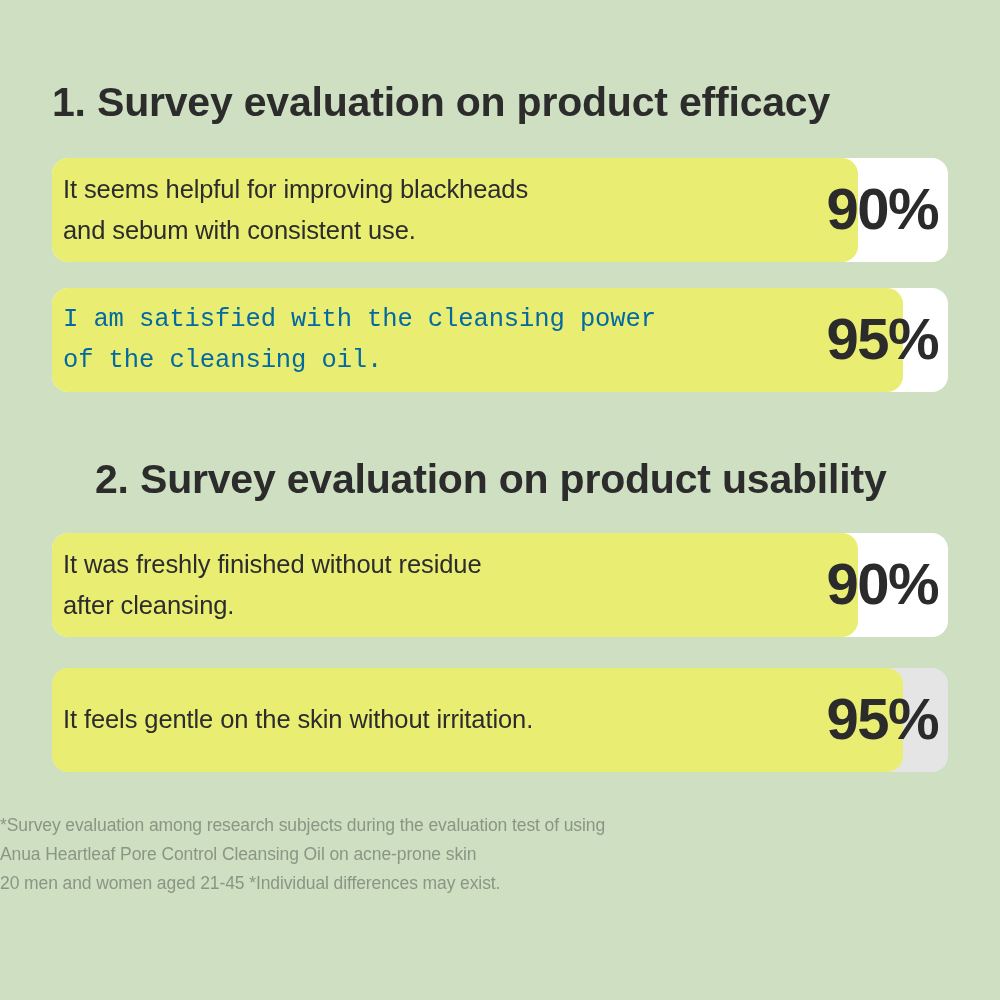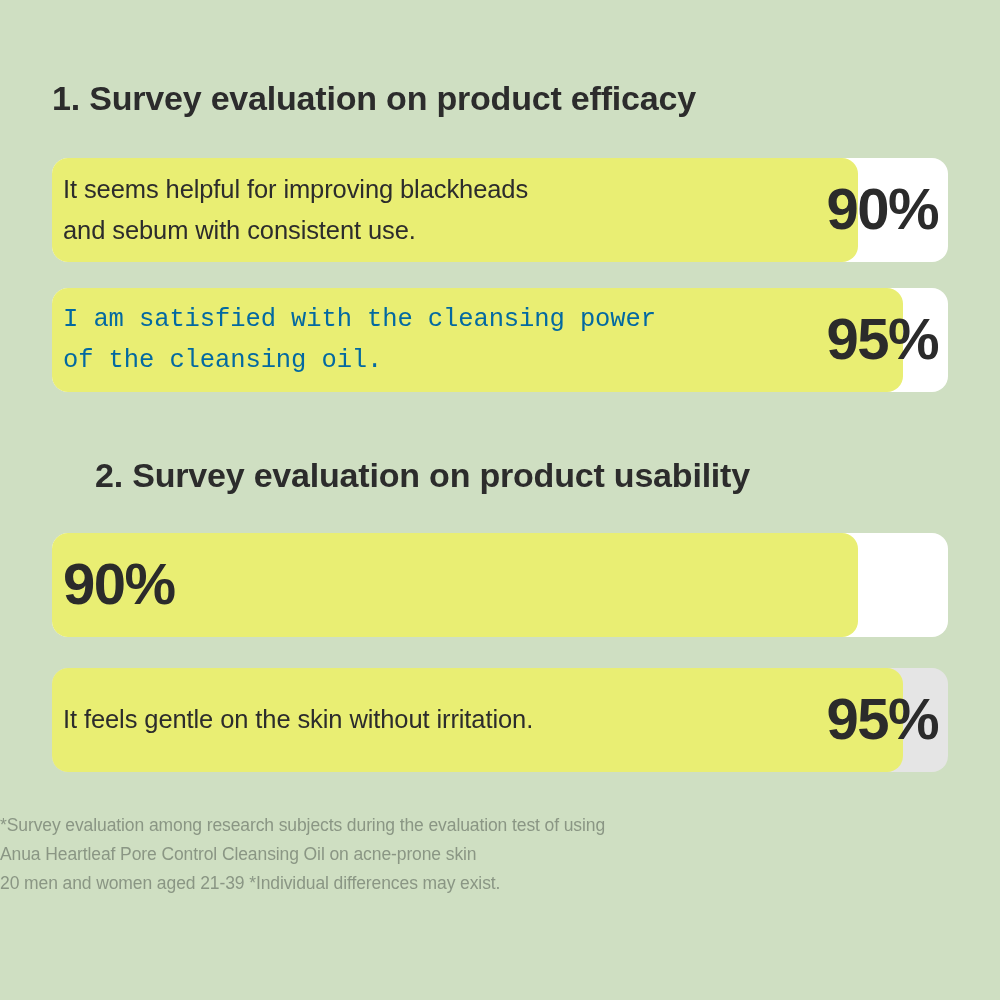--- a/index.html
+++ b/index.html
@@ -7,21 +7,21 @@
     width:1000px; height:1000px;
     background:#cfdfc2;
     font-family:"Liberation Sans", sans-serif;
     -webkit-font-smoothing:antialiased;
     overflow:hidden;
   }
   .page { position:relative; width:1000px; height:1000px; box-sizing:border-box; }
 
   .section-heading {
     position:absolute; left:52px;
-    font-size:34px; font-weight:700; color:#2c2c2c;
+    font-size:41px; font-weight:700; color:#2c2c2c;
     letter-spacing:-0.2px; white-space:nowrap;
   }
   #heading-1 { top:79px; }
   #heading-2 { top:456px; }
 
   .bar-row { position:absolute; left:52px; width:896px; }
   .bar-track {
     position:relative; width:100%; height:100%;
     background:#ffffff; border-radius:16px;
     box-sizing:border-box;
@@ -86,34 +86,36 @@
       </div>
     </div>
   </div>
 
   <div class="section-heading" id="heading-2" style="color: rgb(44, 44, 44); margin-left: 43px;">2. Survey evaluation on product usability</div>
 
   <div class="bar-row" id="bar-row-3">
     <div class="bar-track" style="background: rgb(255, 255, 255);">
       <div class="bar-fill" style="width: 90%; background: rgb(233, 238, 115);"></div>
       <div class="bar-content">
+        <div class="bar-label" style="color: rgb(44, 44, 44);">It was freshly finished without residue
+after cleansing.</div>
         <div class="bar-value" style="color: rgb(43, 43, 43);">90%</div>
       </div>
     </div>
   </div>
 
   <div class="bar-row" id="bar-row-4">
     <div class="bar-track" style="background: #e5e5e5;">
       <div class="bar-fill" style="width: 95%; background: rgb(233, 238, 115);"></div>
       <div class="bar-content">
         <div class="bar-label" style="color: rgb(44, 44, 44);">It feels gentle on the skin without irritation.</div>
         <div class="bar-value" style="color: rgb(43, 43, 43);">95%</div>
       </div>
     </div>
   </div>
 
   <div class="footnote" style="color: rgb(138, 150, 132);">
     <div>*Survey evaluation among research subjects during the evaluation test of using</div>
     <div>Anua Heartleaf Pore Control Cleansing Oil on acne-prone skin</div>
-    <div>20 men and women aged 21-39 *Individual differences may exist.</div>
+    <div>20 men and women aged 21-45 *Individual differences may exist.</div>
   </div>
 
 </div>
 
 </body></html>

